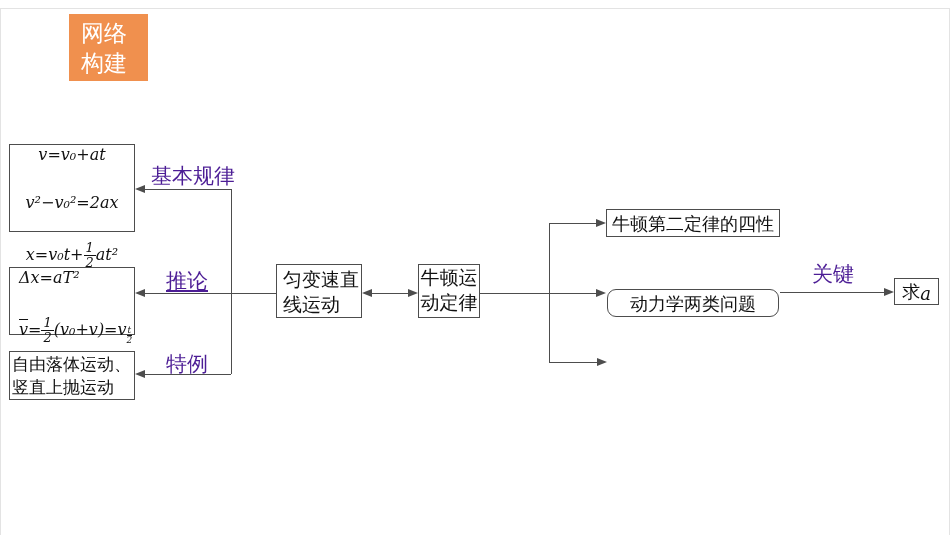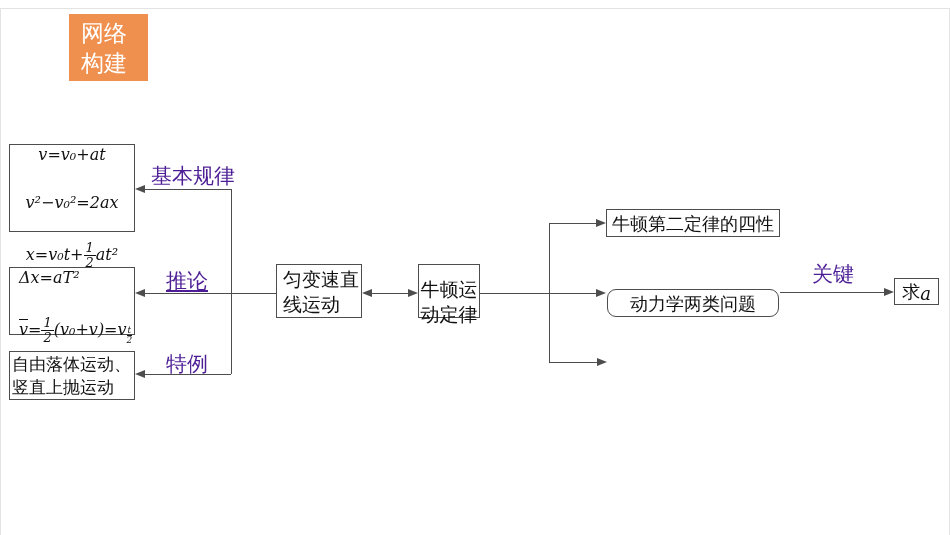--- a/index.html
+++ b/index.html
@@ -66,21 +66,21 @@
   <div class="box cn" style="left:275px;top:255px;width:86px;height:54px;font-size:19px;line-height:25px;padding:2px 0 0 6px;">
     <div>匀变速直</div>
     <div>线运动</div>
   </div>
 
   <div class="box cn" style="left:8px;top:342px;width:126px;height:49px;font-size:17px;line-height:23px;padding:1px 2px;">
     <div>自由落体运动、</div>
     <div>竖直上抛运动</div>
   </div>
 
-  <div class="box cn" style="left:417px;top:255px;width:62px;height:54px;font-size:19px;line-height:25px;padding-top:12px;text-align:center;">
+  <div class="box cn" style="left:417px;top:255px;width:62px;height:54px;font-size:19px;line-height:25px;padding-top:0;text-align:center;">
     <div>牛顿运</div>
     <div>动定律</div>
   </div>
 
   <div class="box cn center" style="left:605px;top:200px;width:174px;height:28px;font-size:18px;">
     <span>牛顿第二定律的四性</span>
   </div>
   <div class="box cn center" style="left:606px;top:280px;width:172px;height:28px;font-size:18px;border-radius:9px;">
     <span>动力学两类问题</span>
   </div>

